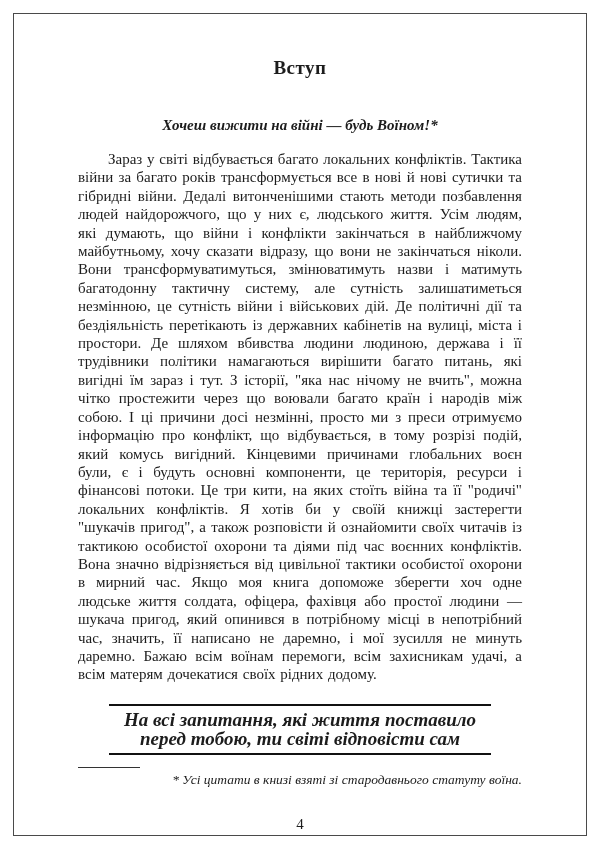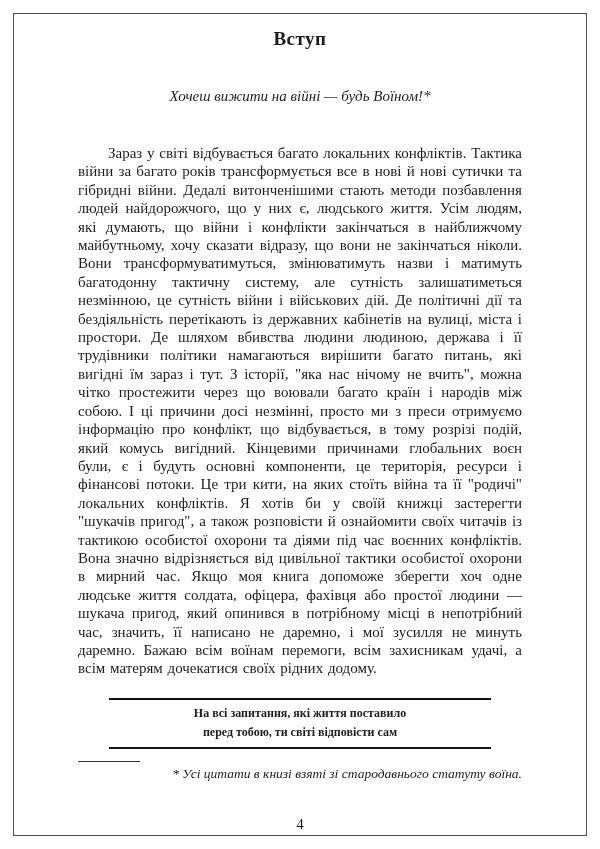--- a/index.html
+++ b/index.html
@@ -20,50 +20,51 @@
     height: 823px;
     border: 1px solid #4a4a4a;
   }
   .content {
     position: absolute;
     left: 78px;
     right: 78px;
     top: 0;
   }
   .chapter-title {
-    margin-top: 28px;
+    margin-top: 57px;
     text-align: center;
     font-size: 19px;
     font-weight: bold;
     letter-spacing: 0.5px;
   }
   .epigraph {
     margin-top: 38px;
     text-align: center;
     font-style: italic;
-    font-weight: normal;
+    font-weight: bold;
     font-size: 15px;
   }
   .body-text {
-    margin-top: 39px;
+    margin-top: 16px;
     font-size: 15px;
     line-height: 18.4px;
     text-align: justify;
     text-indent: 30px;
     word-spacing: 1px;
   }
   .quote-block {
     margin: 20px auto 8px auto;
     width: 382px;
     border-top: 2px solid #111;
     border-bottom: 2px solid #111;
     padding: 4px 0 5px 0;
     text-align: center;
     font-weight: bold;
-    font-size: 12px;
+    font-style: italic;
+    font-size: 19px;
     line-height: 19px;
   }
   .footnote-area {
     margin-top: 12px;
   }
   .footnote-rule {
     width: 62px;
     border-top: 1px solid #333;
     height: 0;
     margin-bottom: 4px;

